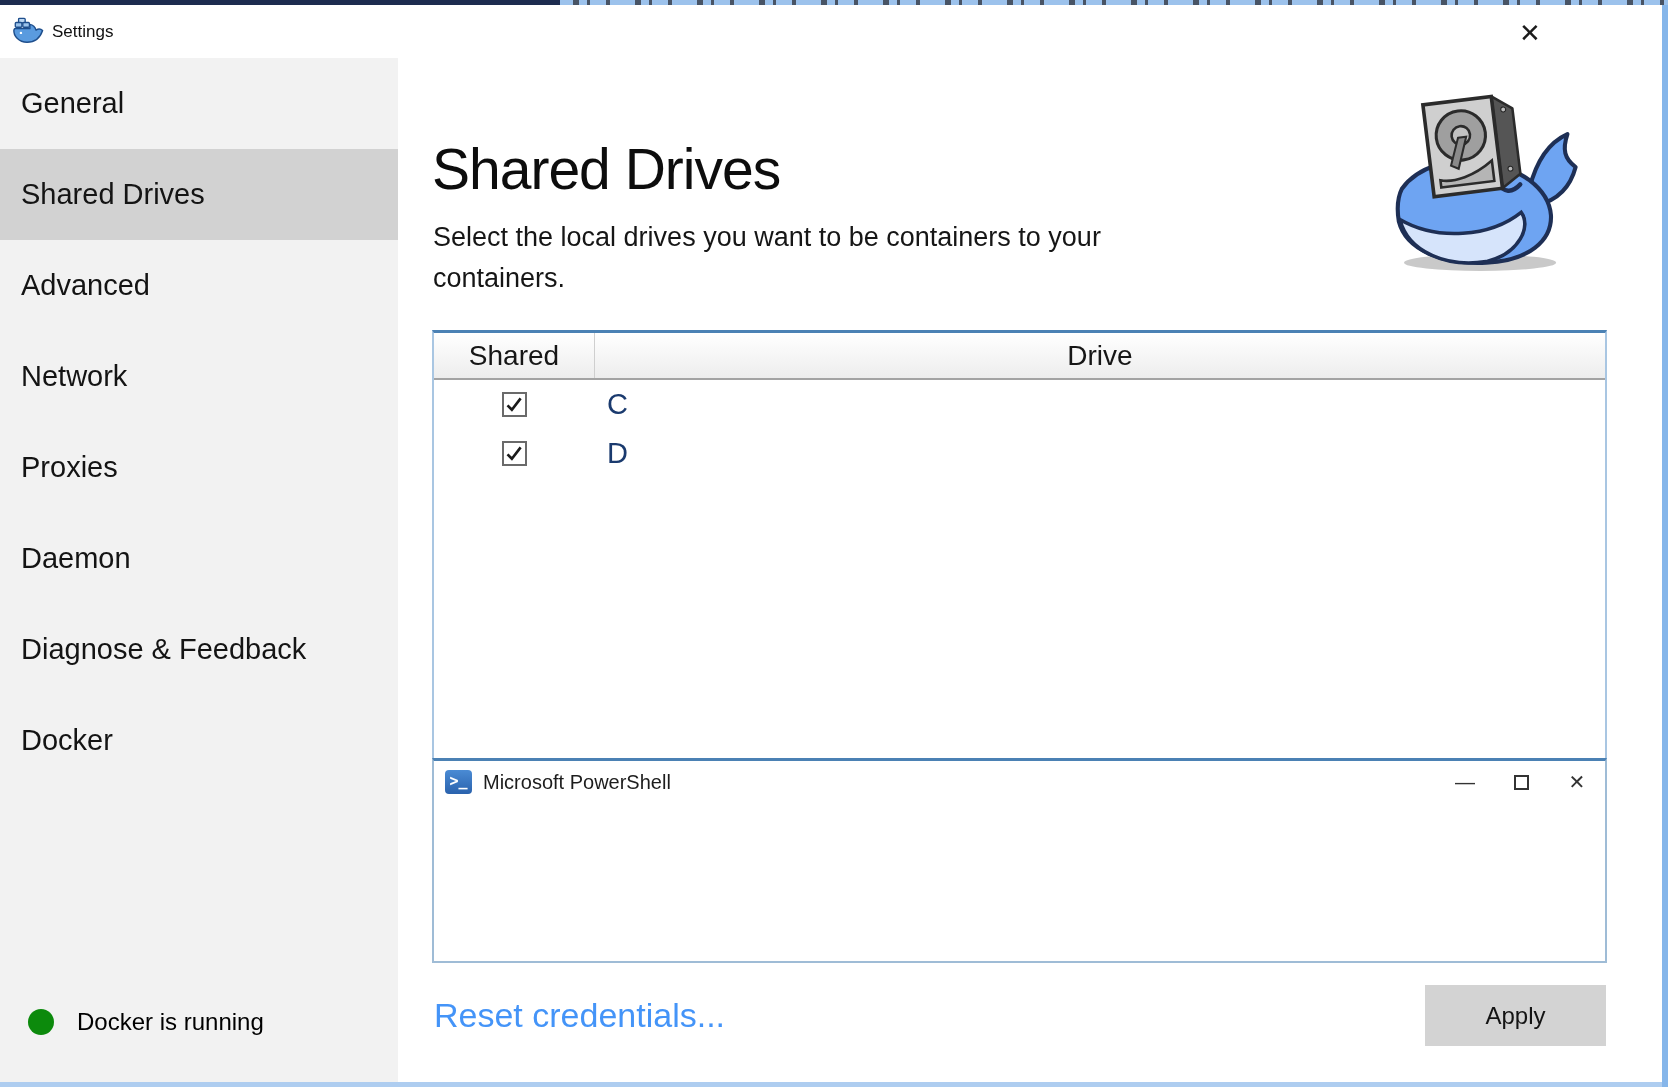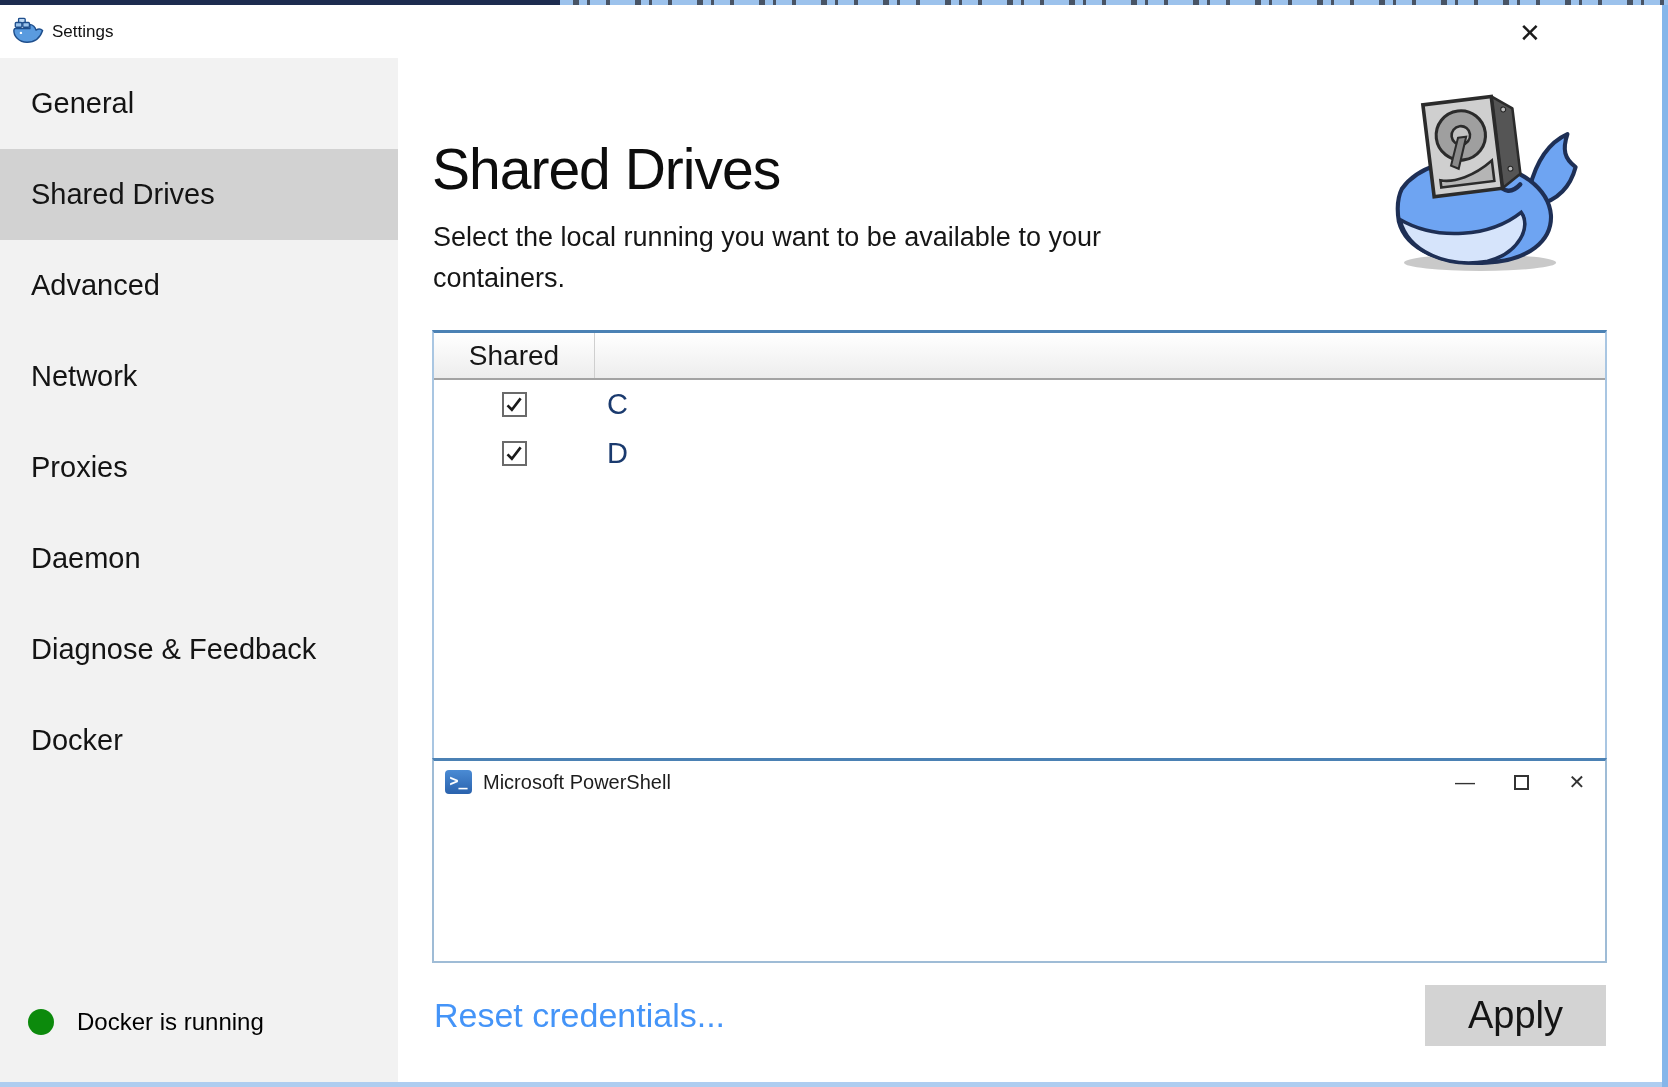--- a/index.html
+++ b/index.html
@@ -20,21 +20,21 @@
 
   .titlebar{position:absolute;left:0;top:5px;right:6px;height:53px;background:#fff;}
   .titlebar .app-icon{position:absolute;left:12px;top:11px;width:32px;height:30px;}
   .titlebar .app-title{position:absolute;left:52px;top:0;height:53px;display:flex;align-items:center;
      font-size:17px;color:#111;}
   .win-close{position:absolute;left:1507px;top:6px;width:46px;height:44px;display:flex;
      align-items:center;justify-content:center;font-size:26px;font-weight:300;color:#1b1b1b;cursor:pointer;}
 
   
   .sidebar{position:absolute;left:0;top:58px;width:398px;bottom:5px;background:#f2f2f2;}
-  .side-item{height:91px;display:flex;align-items:center;padding-left:31px;font-size:29px;color:#141414;cursor:pointer;}
+  .side-item{height:91px;display:flex;align-items:center;padding-left:21px;font-size:29px;color:#141414;cursor:pointer;}
   .side-item.selected{background:#d2d2d2;}
   .status{position:absolute;left:28px;top:1008px;display:flex;align-items:center;}
   .status-dot{width:26px;height:26px;border-radius:50%;}
   .status-text{margin-left:23px;font-size:24px;color:#000000;}
 
   
   .main{position:absolute;left:398px;top:58px;right:6px;bottom:5px;background:#fff;}
   .page-title{position:absolute;left:34px;top:40px;font-size:57px;font-weight:300;color:#0d0d0d;letter-spacing:-1px;}
   .page-desc{position:absolute;left:35px;top:132px;width:680px;font-size:27px;line-height:41px;color:#161616;}
   .whale-art{position:absolute;left:960px;top:32px;width:240px;height:185px;}
@@ -62,21 +62,21 @@
   .ps-controls{position:absolute;right:0;top:0;height:42px;display:flex;align-items:center;}
   .ps-ctl{width:56px;height:42px;display:flex;align-items:center;justify-content:center;
      color:#333;font-size:20px;cursor:pointer;}
   .ps-ctl .box{width:15px;height:15px;border:2px solid #333;box-sizing:border-box;display:block;}
   .terminal{position:absolute;left:0;right:0;top:42px;bottom:0;
      font-family:"DejaVu Sans Mono",monospace;font-size:23px;color:#f4f4f4;
      padding:14px 0 0 18px;box-sizing:border-box;white-space:pre;}
 
   .reset-link{position:absolute;left:36px;top:938px;font-size:34px;color:#4494f8;cursor:pointer;}
   .apply-btn{position:absolute;left:1027px;top:927px;width:181px;height:61px;background:#d3d3d3;
-     border:none;display:flex;align-items:center;justify-content:center;font-size:38px;color:#141414;cursor:pointer;}
+     border:none;display:flex;align-items:center;justify-content:center;font-size:24px;color:#141414;cursor:pointer;}
 </style>
 </head>
 <body>
 
 <div class="screen">
 
   <div class="sliver">
     <div class="sl-left"></div>
     <div class="sl-right"></div>
   </div>
@@ -107,21 +107,21 @@
         <div class="side-item">Docker</div>
       </nav>
   </div>
   <div class="status">
     <div class="status-dot" id="status-dot" style="background: rgb(12, 138, 12);"></div>
     <div class="status-text">Docker is running</div>
   </div>
 
   <div class="main">
     <h1 class="page-title">Shared Drives</h1>
-    <p class="page-desc">Select the local running you want to be available to your containers.</p>
+    <p class="page-desc">Select the local drives you want to be containers to your containers.</p>
 
     <svg class="whale-art" viewBox="0 0 220 180">
       <ellipse cx="112" cy="168" rx="74" ry="8" fill="#c9c9c9"></ellipse>
       <path d="M160 96 C166 72 177 52 197 43 C192 58 194 67 205 75 C199 98 184 108 168 112 Z" fill="#6ea4f2" stroke="#1e2f55" stroke-width="4" stroke-linejoin="round"></path>
       <path d="M36 96 C52 74 84 66 112 70 C150 74 179 96 181 122 C182 146 160 166 118 168 C76 170 40 156 33 128 C31 116 32 104 36 96 Z" fill="#6ea4f2" stroke="#1e2f55" stroke-width="4"></path>
       <path d="M34 126 C70 147 122 143 152 119 C162 132 151 159 118 167 C80 173 42 158 34 126 Z" fill="#d6e4fb" stroke="#1e2f55" stroke-width="3.5"></path>
       <path d="M128 90 q11 15 23 2" stroke="#1e2f55" stroke-width="4.5" fill="none" stroke-linecap="round"></path>
       <g transform="rotate(-7 95 50)">
         <path d="M128 10 L147 24 L147 88 L128 100 Z" fill="#555555" stroke="#2b2b2b" stroke-width="2.5" stroke-linejoin="round"></path>
         <rect x="61" y="10" width="67" height="90" fill="#cfcfcf" stroke="#2b2b2b" stroke-width="3.5"></rect>
@@ -130,20 +130,21 @@
         <polygon points="91,46 99,46 88,76 81,72" fill="#8a8a8a" stroke="#2b2b2b" stroke-width="2"></polygon>
         <path d="M69 92 L121 92 L121 72 C102 85 82 89 69 85 Z" fill="#b5b5b5" stroke="#2b2b2b" stroke-width="2.5"></path>
         <circle cx="138" cy="24" r="2.4" fill="#bbb" stroke="#222" stroke-width="1"></circle>
         <circle cx="138" cy="82" r="2.4" fill="#bbb" stroke="#222" stroke-width="1"></circle>
       </g>
     </svg>
 
     <div class="drives-table">
       <div class="dt-header">
         <div class="dt-h-shared">Shared</div>
+        <div class="dt-h-drive">Drive</div>
       </div>
       <div id="drive-rows">
           <div class="dt-row">
             <div class="dt-cell-cb">
               <div class="cb">
                 <svg viewBox="0 0 24 24" width="21" height="21">
                   <polyline points="4,13 9,18 19,5" fill="none" stroke="#1a1a1a" stroke-width="3"></polyline>
                 </svg>
               </div>
             </div>

